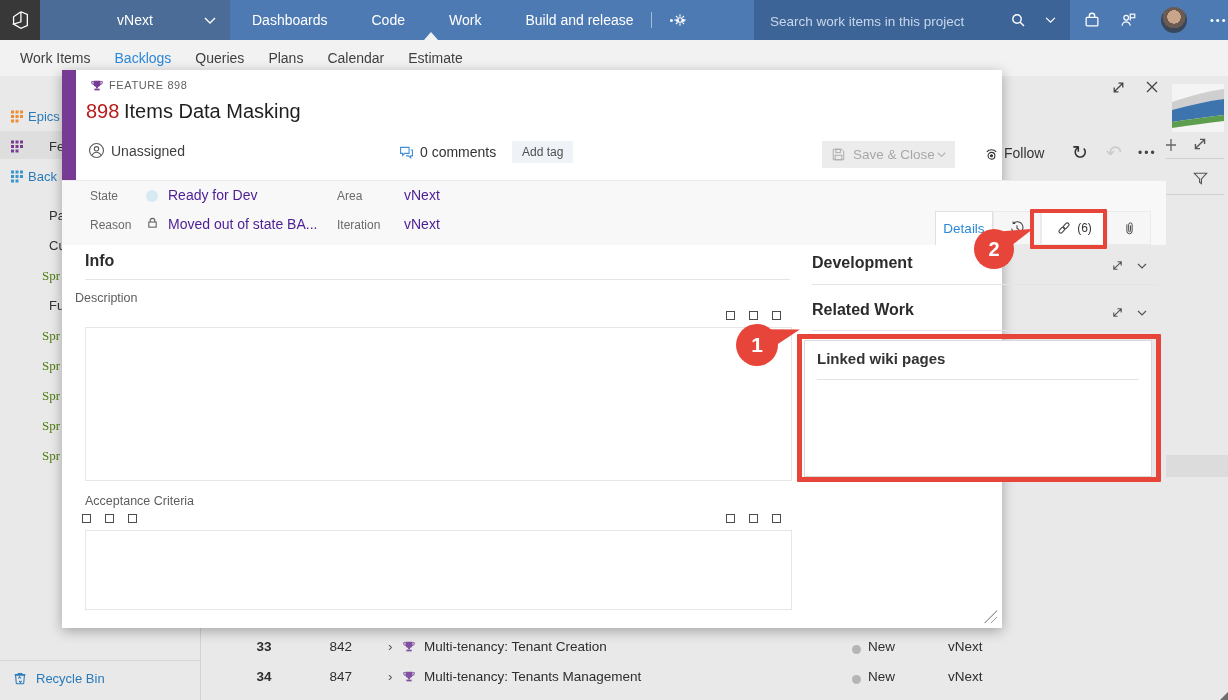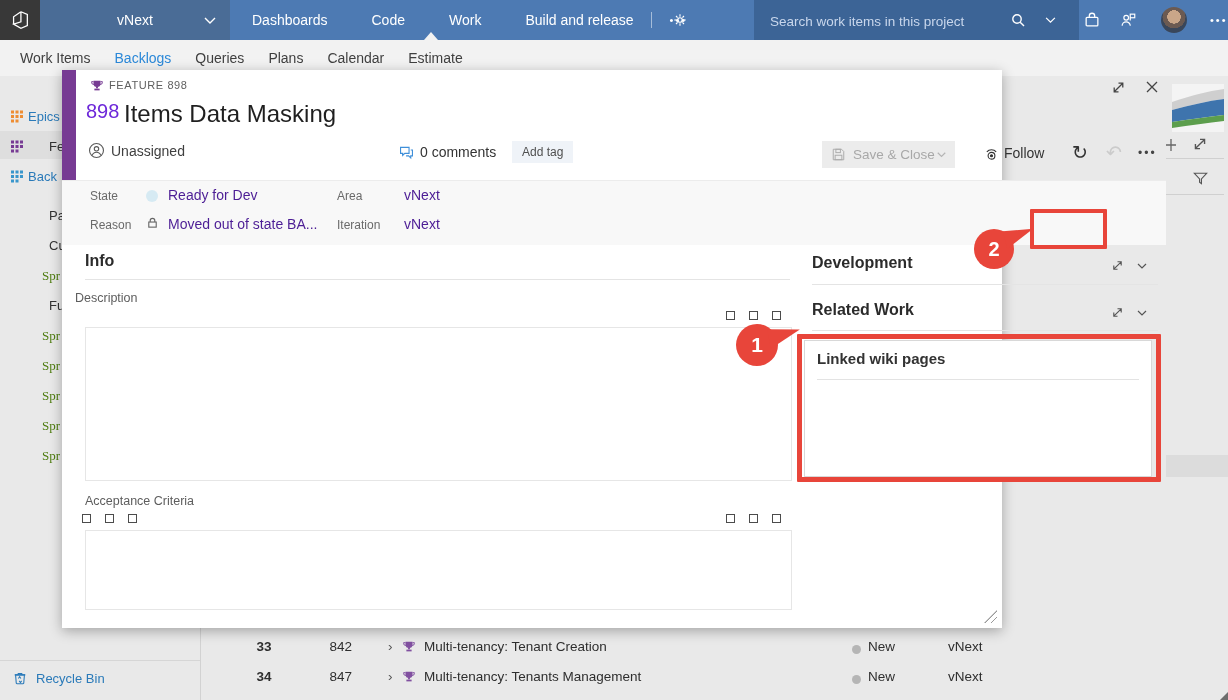--- a/index.html
+++ b/index.html
@@ -12,21 +12,21 @@
   .topbar{position:absolute;left:0;top:0;width:1228px;height:40px;background:#4d7ab3;color:#fff;z-index:3;}
   .logo{position:absolute;left:0;top:0;width:40px;height:40px;background:#383838;display:flex;align-items:center;justify-content:center;}
   .project{position:absolute;left:40px;top:0;width:190px;height:40px;background:#4a6c96;display:flex;align-items:center;justify-content:center;font-size:14px;}
   .project .chev{position:absolute;right:14px;top:17px;}
   .topnav{position:absolute;left:230px;top:0;height:40px;display:flex;align-items:stretch;font-size:14px;}
   .topnav .item{line-height:40px;padding:0 22px;cursor:pointer;}
   .topnav .dots{line-height:40px;padding:0 14px;letter-spacing:2px;font-size:11px;}
   .work-caret{position:absolute;left:424px;bottom:0;width:0;height:0;border-left:7px solid transparent;border-right:7px solid transparent;border-bottom:8px solid #f2f2f2;}
   .tb-divider{position:absolute;left:651px;top:12px;width:1px;height:16px;background:rgba(255,255,255,.5);}
   .gear{position:absolute;left:672px;top:12px;}
-  .searchbox{position:absolute;left:754px;top:0;width:316px;height:40px;background:#3c6496;padding-left:9px;}
+  .searchbox{position:absolute;left:754px;top:0;width:316px;height:40px;background:#3c6496;}
   .searchbox input{position:absolute;left:14px;top:0;width:235px;height:40px;background:transparent;border:0;outline:none;color:#fff;font-size:13.5px;font-family:inherit;}
   .searchbox input::placeholder{color:#c9d7ec;}
   .s-icon{position:absolute;left:256px;top:12px;}
   .s-chev{position:absolute;left:291px;top:17px;}
   .bag{position:absolute;left:1083px;top:11px;}
   .feedback{position:absolute;left:1119px;top:11px;}
   .avatar{position:absolute;left:1161px;top:7px;width:26px;height:26px;border-radius:50%;
           background:radial-gradient(circle at 50% 38%, #c9a689 0 32%, #6b5a52 33% 55%, #39465a 56% 100%);}
   .tb-dots{position:absolute;left:1202px;top:0;line-height:40px;padding:0 8px;letter-spacing:2px;font-size:11px;}
 
@@ -60,22 +60,22 @@
   .chart-thumb{position:absolute;left:1172px;top:84px;}
   .rail-hr{position:absolute;width:58px;height:1px;background:#d0d0d0;left:1166px;}
   .rail-band{position:absolute;left:1166px;top:455px;width:62px;height:22px;background:#dcdcdc;}
   .win-corner{position:absolute;left:1220px;top:692px;width:0;height:0;border-left:8px solid transparent;border-bottom:8px solid #6d6d6d;}
 
   
   .dialog{position:absolute;left:62px;top:70px;width:940px;height:558px;background:#fff;
           box-shadow:0 3px 12px rgba(0,0,0,.3);z-index:10;}
   .type-bar{position:absolute;left:0;top:0;width:14px;height:110px;background:#773b93;}
   .type-label{position:absolute;left:47px;top:9px;font-size:11px;letter-spacing:.6px;color:#5f5f5f;}
-  .wi-id{position:absolute;left:24px;top:30px;font-size:20px;color:#6d28d9;}
-  .wi-title{position:absolute;left:62px;top:30px;font-size:24px;color:#1f1f1f;}
+  .wi-id{position:absolute;left:24px;top:30px;font-size:20px;color:#b91c1c;}
+  .wi-title{position:absolute;left:62px;top:30px;font-size:20px;color:#1f1f1f;}
   .assigned{position:absolute;left:49px;top:73px;font-size:14px;color:#3f3f3f;cursor:pointer;}
   .comments-txt{position:absolute;left:358px;top:74px;font-size:14px;color:#333;cursor:pointer;}
   .add-tag{position:absolute;left:450px;top:71px;height:22px;line-height:22px;padding:0 10px;background:#eff3f8;color:#4f4f4f;font-size:12px;border:0;font-family:inherit;cursor:pointer;}
   .save-btn{position:absolute;left:760px;top:71px;width:133px;height:27px;background:#ececec;display:flex;align-items:center;cursor:default;}
   .save-btn .lbl{font-size:13.5px;color:#a8a8a8;margin-left:7px;}
   .save-btn .dd{margin-left:auto;margin-right:9px;}
   .follow{position:absolute;left:942px;top:75px;font-size:14px;color:#333;cursor:pointer;}
   .glyph-btn{position:absolute;font-size:19px;line-height:19px;color:#333;cursor:pointer;}
   .wi-dots{position:absolute;left:1076px;top:76px;font-size:12px;letter-spacing:2px;color:#444;cursor:pointer;}
 
@@ -428,20 +428,44 @@
         <svg width="13" height="13" viewBox="0 0 14 14" fill="none" stroke="#666" stroke-width="1.2">
             <rect x="3" y="6.5" width="8" height="5.5"></rect>
             <path d="M4.5 6.5 V5 a2.5 2.5 0 0 1 5 0 v1.5"></path>
           </svg>
       </span>
       <span class="f-value reason-val" style="left:106px;top:35px;">Moved out of state BA...</span>
       <span class="f-label" style="left:275px;top:37px;">Iteration</span>
       <span class="f-value" style="left:342px;top:35px;">vNext</span>
     </div>
 
+    <div class="tabs">
+      <div class="tab active" style="width:58px;">Details</div>
+      <div class="tab" style="width:48px;">
+        <svg width="16" height="16" viewBox="0 0 20 20" fill="none" stroke="#444" stroke-width="1.3">
+            <path d="M5.2 4.2 A7.2 7.2 0 1 1 3.2 10.8"></path>
+            <path d="M5.2 1.8 v2.6 h2.6"></path>
+            <path d="M10 6.5 V10.5 l2.8 1.7"></path>
+          </svg>
+      </div>
+      <div class="tab" style="width:66px;background:#fff;">
+        <svg width="16" height="16" viewBox="0 0 20 20" fill="none" stroke="#444" stroke-width="1.4">
+            <g transform="rotate(-45 10 10)">
+              <rect x="2" y="7.8" width="8.5" height="4.4" rx="2.2"></rect>
+              <rect x="9.5" y="7.8" width="8.5" height="4.4" rx="2.2"></rect>
+            </g>
+          </svg>
+        <span class="links-count">(6)</span>
+      </div>
+      <div class="tab" style="width:44px;">
+        <svg width="15" height="15" viewBox="0 0 20 20" fill="none" stroke="#444" stroke-width="1.3">
+            <path d="M6.5 4.5 v9 a3.5 3.5 0 0 0 7 0 V4.8 a2.3 2.3 0 0 0 -4.6 0 v8.4 a1.2 1.2 0 0 0 2.4 0 V6"></path>
+          </svg>
+      </div>
+    </div>
 
     <span class="sec-title" style="left:23px;top:182px;">Info</span>
     <div class="hr" style="left:23px;top:209px;width:705px;"></div>
     <span class="fld-label" style="left:13px;top:221px;">Description</span>
     <span class="sq" style="left:664px;top:241px;"></span>
     <span class="sq" style="left:687px;top:241px;"></span>
     <span class="sq" style="left:710px;top:241px;"></span>
     <div class="edit-box" style="left:23px;top:257px;width:705px;height:152px;"></div>
 
     <span class="fld-label" style="left:23px;top:424px;">Acceptance Criteria</span>

